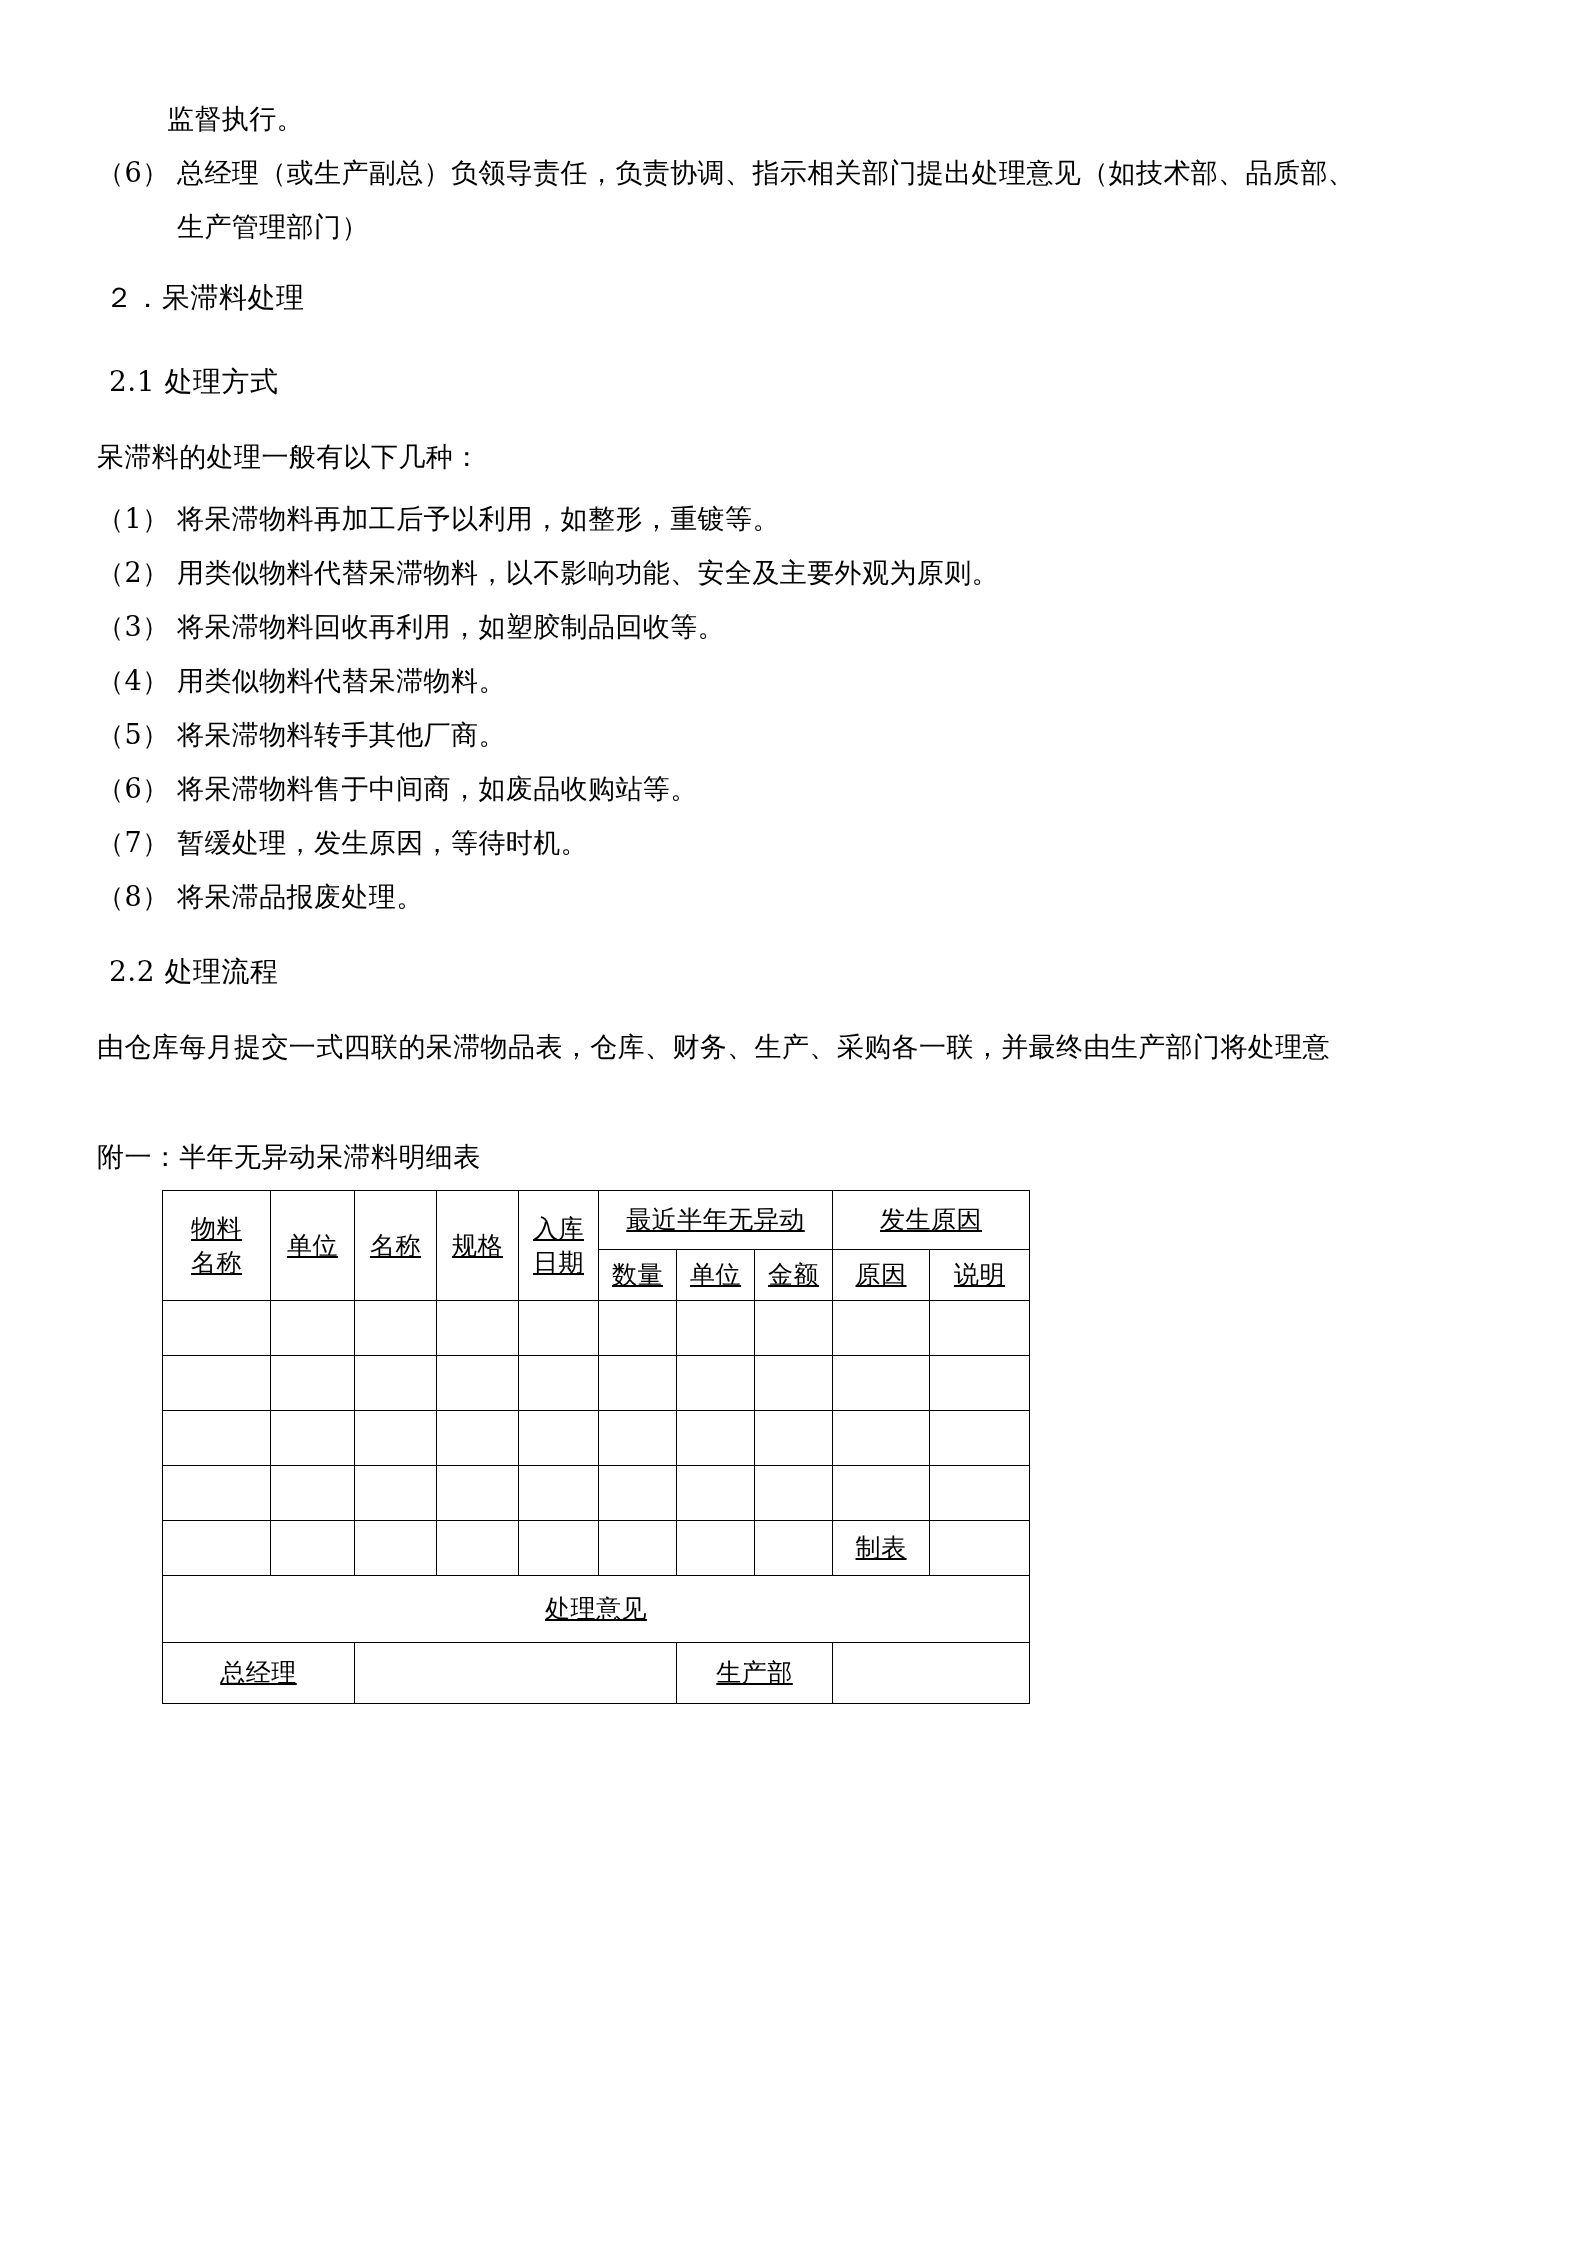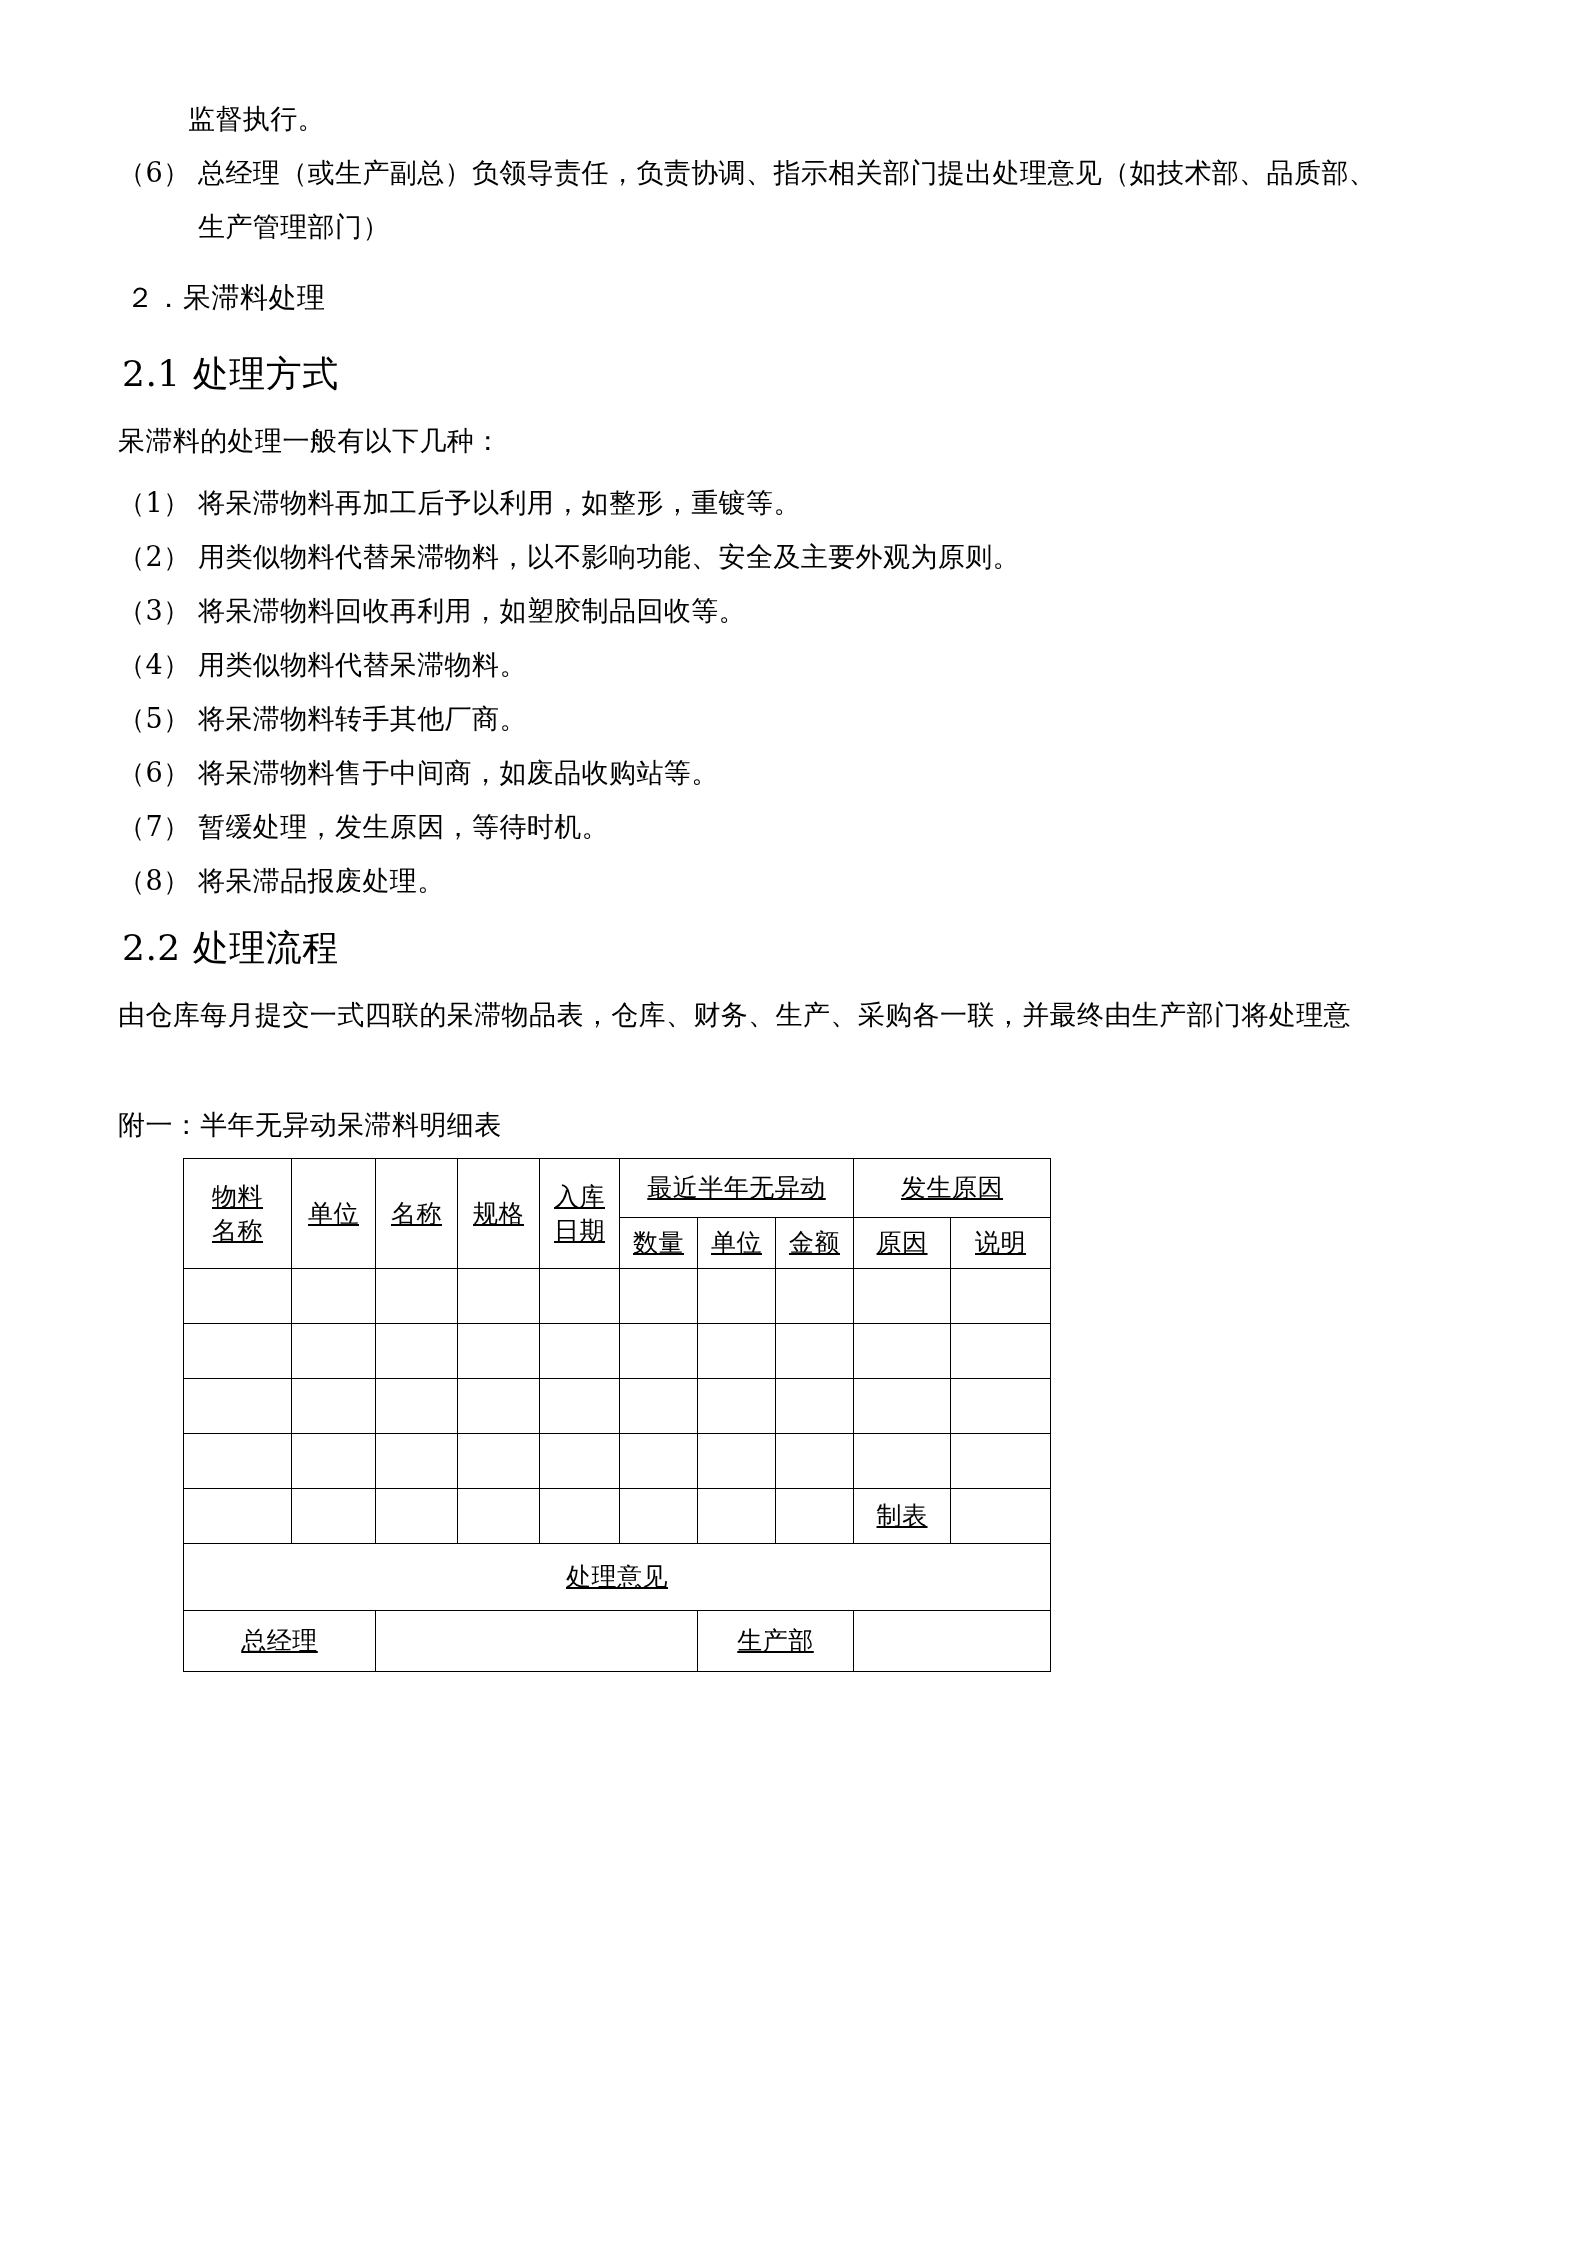--- a/index.html
+++ b/index.html
@@ -14,21 +14,21 @@
   .page {
     position: relative;
     width: 1587px;
     height: 2245px;
     background: #ffffff;
     overflow: hidden;
     box-sizing: border-box;
   }
   .content {
     position: absolute;
-    left: 118px;
+    left: 97px;
     top: 92px;
     width: 1370px;
   }
 
   
   .para {
     font-size: 27px;
     line-height: 54px;
     letter-spacing: 0.4px;
     white-space: pre-wrap;
@@ -63,23 +63,23 @@
     line-height: 54px;
   }
 
   .heading-num {
     font-size: 28px;
     line-height: 56px;
     margin: 8px;
     letter-spacing: 0.5px;
   }
   .heading-sub {
-    font-size: 36px;
+    font-size: 28px;
     line-height: 56px;
-    margin: 4px;
+    margin: 12px;
     letter-spacing: 0.5px;
   }
 
   .attach-title {
     font-size: 27px;
     line-height: 50px;
     margin: 0;
     letter-spacing: 0.4px;
   }
 

